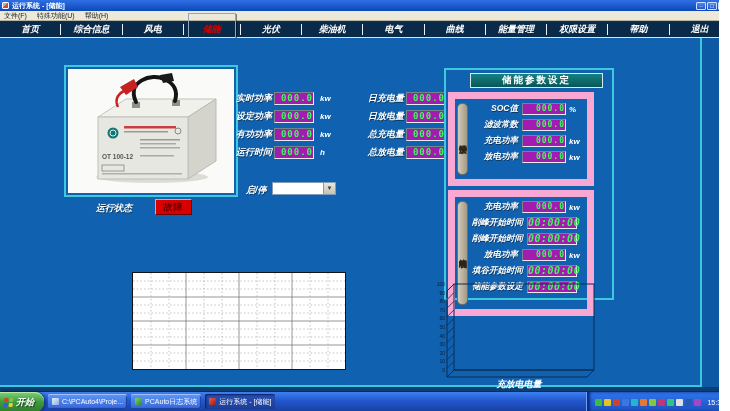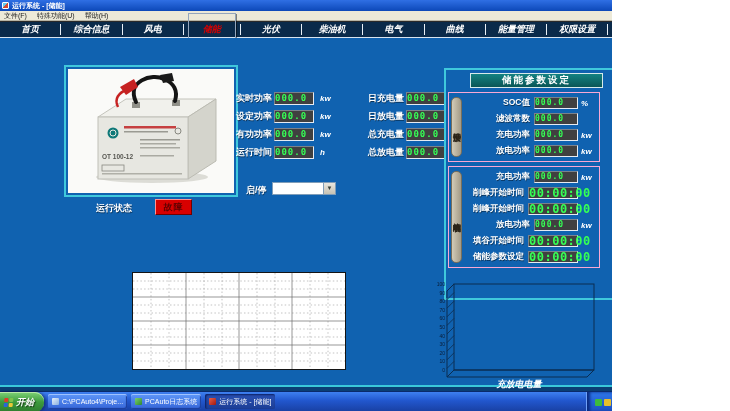--- a/index.html
+++ b/index.html
@@ -1,18 +1,18 @@
 <!DOCTYPE html>
 <html><head>
 <meta charset="utf-8">
 <style>
   * { margin:0; padding:0; box-sizing:border-box; }
   html,body { width:730px; height:411px; overflow:hidden; }
   body { font-family:"Liberation Sans",sans-serif; }
-  .screen { position:relative; width:612px; height:411px; background:#0A3E74; overflow:hidden; }
+  .screen { position:relative; width:719px; height:411px; background:#0A3E74; overflow:hidden; }
 
   
   .titlebar { position:absolute; left:0; top:0; width:730px; height:11px;
     background:linear-gradient(#2F6FE4,#0C48B8); display:flex; align-items:center; padding:0 2px; }
   .app-icon { width:7px; height:7px; margin-right:3px; border-radius:1px;
     background:linear-gradient(135deg,#68C8E8 0 50%,#D84830 50% 100%); border:1px solid #fff; }
   .title-text { color:#fff; font-size:7px; font-weight:bold; flex:1; line-height:11px; }
   .winbtns { display:flex; gap:1px; }
   .wbtn { width:10px; height:8px; border:1px solid #cfe0ff; border-radius:1px; color:#fff;
     font-size:6px; line-height:6px; text-align:center; font-weight:bold;
@@ -39,25 +39,25 @@
     padding:9px 14px; color:#D40000; }
   .nav-wrap { flex:1; text-align:center; }
 
   
   .content { position:absolute; left:0; top:38px; width:730px; height:349px;
     background:#1062B0; border-bottom:2px solid #3AC8DA; }
   .vline { position:absolute; left:700px; top:0; width:2px; height:349px; background:#3AC8DA; }
   .rstrip { position:absolute; left:702px; top:0; width:28px; height:349px; background:#0D59A4; }
   .gapstrip { position:absolute; left:0; top:389px; width:730px; height:2px; background:#0A3E74; }
 
-  .lbl { color:#fff; font-weight:bold; font-size:9px;
+  .lbl { color:#fff; font-weight:bold; font-style:italic; font-size:9px;
     text-shadow:.5px .5px 0 rgba(0,0,0,.5); white-space:nowrap; }
   .unit { color:#fff; font-weight:bold; font-style:italic; font-size:8px; white-space:nowrap; }
-  .dsp { display:inline-block; background:#404040; color:#35FF55; font-family:"DejaVu Sans Mono",monospace;
-    font-weight:bold; font-size:9px; letter-spacing:1px; text-align:left;
+  .dsp { display:inline-block; background:#a21caf; color:#35FF55; font-family:"DejaVu Sans Mono",monospace;
+    font-weight:bold; font-size:9px; letter-spacing:1px; text-align:right;
     border:1px solid #E6EBF2; border-top-color:#7A828C; border-left-color:#7A828C;
     height:13px; line-height:11px; }
 
   
   .battery-panel { position:absolute; left:64px; top:27px; width:174px; height:132px;
     border:2px solid #3FC8DC; background:#1062B0; padding:2px; }
   .battery-photo { width:100%; height:100%; background:#FAFAF8; }
   .status-label { position:absolute; left:96px; top:164px; }
   .alarm { position:absolute; left:155px; top:161px; width:37px; height:16px; background:#D80000;
     border:1px solid #FF9494; border-right-color:#700000; border-bottom-color:#700000;
@@ -76,29 +76,29 @@
   .combo .txt { flex:1; font-size:8px; line-height:11px; padding-left:2px; color:#222; }
   .combo .arrow { width:12px; flex:none; background:linear-gradient(#E9E6DE,#C6C2B4);
     border-left:1px solid #7F9DB9; font-size:6px; line-height:11px; text-align:center; color:#3A423A; }
 
   
   .settings { position:absolute; left:444px; top:30px; width:170px; height:232px;
     border:2px solid #3FC8DC; background:#1062B0; }
   .sp-header { height:15px; margin:3px 9px 0 24px; background:linear-gradient(#138282,#0A5656);
     border:1px solid #D6EAEA; color:#fff; font-weight:bold; font-size:9.5px; letter-spacing:2px;
     display:flex; align-items:center; justify-content:center; }
-  .sp-group { position:relative; border:1px solid #f9a8d4; margin:4px 12px 0 2px; padding:2px 2px 2px 17px; }
+  .sp-group { position:relative; border:7px solid #f9a8d4; margin:4px 18px 0 2px; padding:2px 2px 14px 17px; }
   .sp-tab { position:absolute; left:2px; top:4px; bottom:4px; width:11px;
     background:linear-gradient(90deg,#D2CBB8,#A39A86); border:1px solid #776F5C; border-radius:5px;
     color:#2B2418; font-size:8px; font-weight:bold; writing-mode:vertical-rl; text-orientation:upright;
     display:flex; align-items:center; justify-content:center; letter-spacing:0; line-height:11px; }
   .sp-row { display:flex; align-items:center; height:16px; }
   .sp-row .lbl { flex:1; text-align:right; margin-right:4px; font-size:8.5px; }
   .sp-row .dsp { width:44px; height:12px; line-height:10px; font-size:8px; flex:none; }
-  .sp-row .dsp.t { width:50px; font-size:12px; letter-spacing:.5px; }
+  .sp-row .dsp.t { width:50px; font-size:10px; letter-spacing:.5px;font-style:italic; }
   .sp-row .unit { width:16px; margin-left:3px; flex:none; }
 
   
   .chart1 { position:absolute; left:132px; top:234px; width:214px; height:98px;
     background:#fff; border:1px solid #141414; }
   .chart1 svg { display:block; width:100%; height:100%; }
   .chart1-title { position:absolute; left:132px; top:336px; width:214px; text-align:center; }
   .chart2 { position:absolute; left:430px; top:238px; width:178px; height:104px; }
   .chart2-title { position:absolute; left:430px; top:340px; width:178px; text-align:center;font-family:Liberation Mono, monospace; }
   .chart-title { color:#fff; font-weight:bold; font-style:italic; font-size:9px; }

